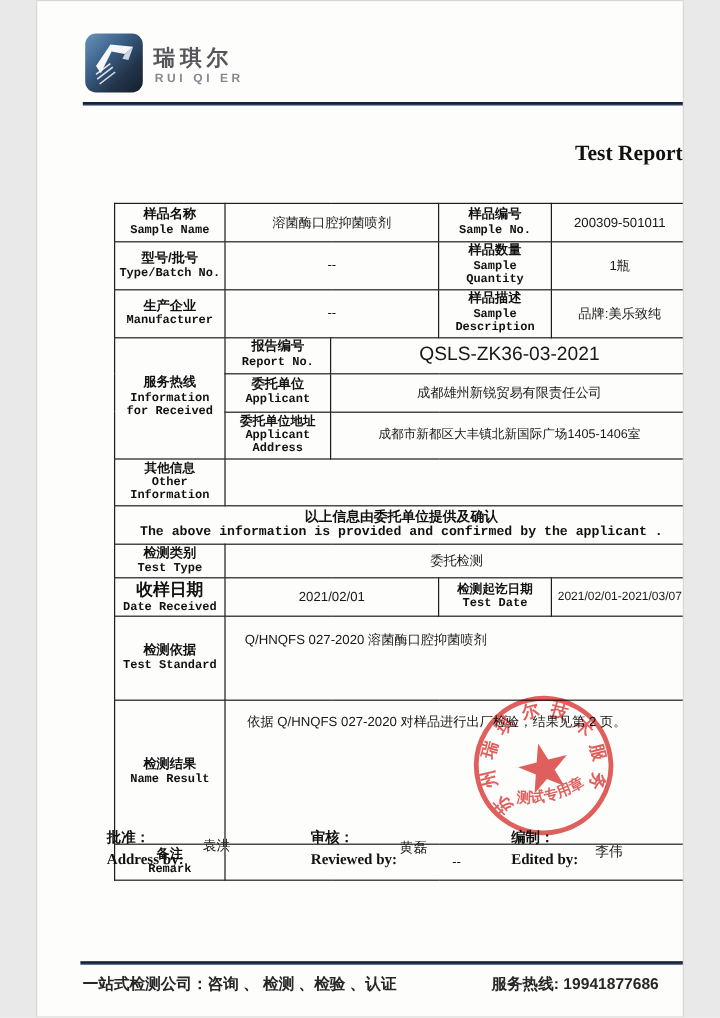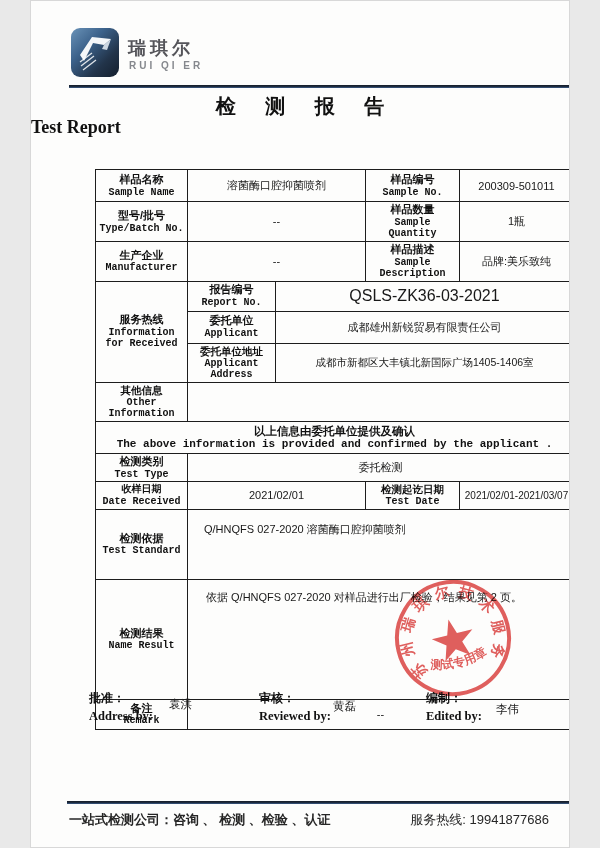--- a/index.html
+++ b/index.html
@@ -26,21 +26,21 @@
   }
   .header-rule {
     position:absolute; left:38px; top:84px; width:543px; height:3px;
     background:linear-gradient(#17202e 40%,#3c5d8a 100%);
   }
   .title-cn {
     position:absolute; top:92px; left:0; width:100%; text-align:center;
     font-size:20px; font-weight:bold; letter-spacing:12px; text-indent:12px; color:#111;
   }
   .title-en {
-    position:absolute; top:116px; left:0; width:100%; text-align:left;
+    position:absolute; top:116px; left:0; width:100%; text-align:right;
     font-family:"Liberation Serif", serif; font-size:18px; font-weight:bold; color:#111;
   }
   
   table.report {
     position:absolute; left:64px; top:168px; width:478px;
     border-collapse:collapse; table-layout:fixed;
   }
   table.report td {
     border:1px solid #1d1d1d; text-align:center; vertical-align:middle;
     padding:1px 3px; overflow:hidden;
@@ -63,21 +63,21 @@
   .stamp-2 { left:545px; top:378px; width:110px; transform:rotate(22deg); }
   
   .footer-rule {
     position:absolute; left:36px; top:800px; width:546px; height:3px;
     background:linear-gradient(#17202e 40%,#3c5d8a 100%);
   }
   .footer-left {
     position:absolute; left:38px; top:810px; font-size:13px; font-weight:bold; color:#262626;
   }
   .footer-right {
-    position:absolute; right:20px; top:810px; font-size:13px; font-weight:normal; color:#262626;
+    position:absolute; right:20px; top:810px; font-size:13px; font-weight:bold; color:#262626;
   }
 </style>
 </head>
 <body>
 
 <div class="page">
 
   <div class="logo-icon">
     <svg width="48" height="49" viewBox="0 0 48 49">
       <polygon points="9,27 21,9 40,11 33,17 22,15 13,33" fill="#ffffff" opacity="0.95"></polygon>
@@ -86,21 +86,20 @@
         <line x1="9" y1="34" x2="21" y2="25"></line>
         <line x1="10" y1="38" x2="23" y2="28"></line>
         <line x1="12" y1="42" x2="25" y2="32"></line>
       </g>
     </svg>
   </div>
   <div class="brand-cn">瑞琪尔</div>
   <div class="brand-en">RUI QI ER</div>
   <div class="header-rule"></div>
 
-  <div class="title-cn">检 测 报 告</div>
   <div class="title-en">Test Report</div>
 
   <table class="report">
     <colgroup>
       <col style="width:92px">
         <col style="width:88px">
         <col style="width:90px">
       <col style="width:94px">
         <col style="width:114px">
     </colgroup>
@@ -181,21 +180,21 @@
       </tr>
       <tr style="height:26px">
         <td>
           <div class="lbl-cn">检测类别</div>
           <div class="lbl-en">Test Type</div>
         </td>
         <td colspan="4" class="val">委托检测</td>
       </tr>
       <tr style="height:26px">
         <td>
-          <div class="lbl-cn" style="font-size:10px">收样日期</div>
+          <div class="lbl-cn" style="font-size:14px">收样日期</div>
           <div class="lbl-en">Date Received</div>
         </td>
         <td colspan="2" class="val">2021/02/01</td>
         <td>
           <div class="lbl-cn" style="font-size:10.5px">检测起讫日期</div>
           <div class="lbl-en">Test Date</div>
         </td>
         <td class="val" style="font-size:10px">2021/02/01-2021/03/07</td>
       </tr>
       <tr style="height:70px">

